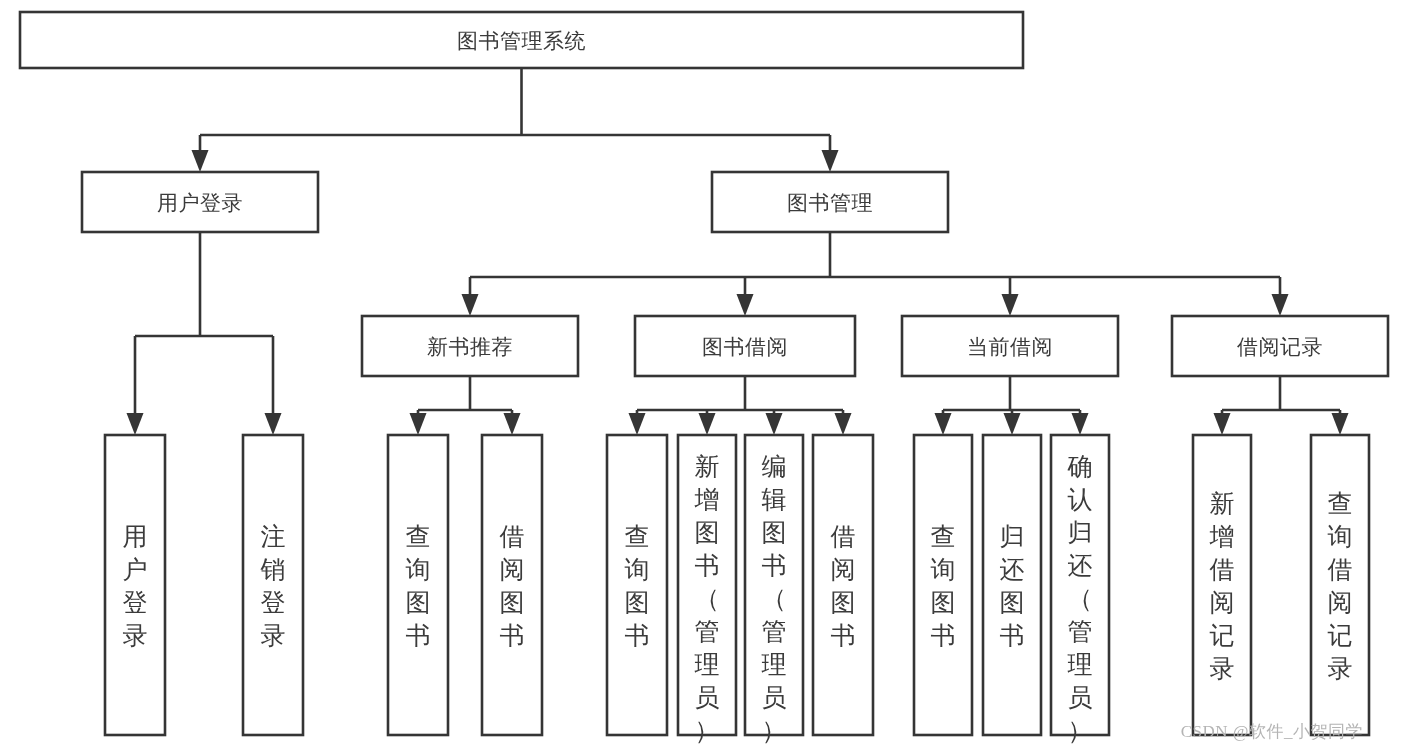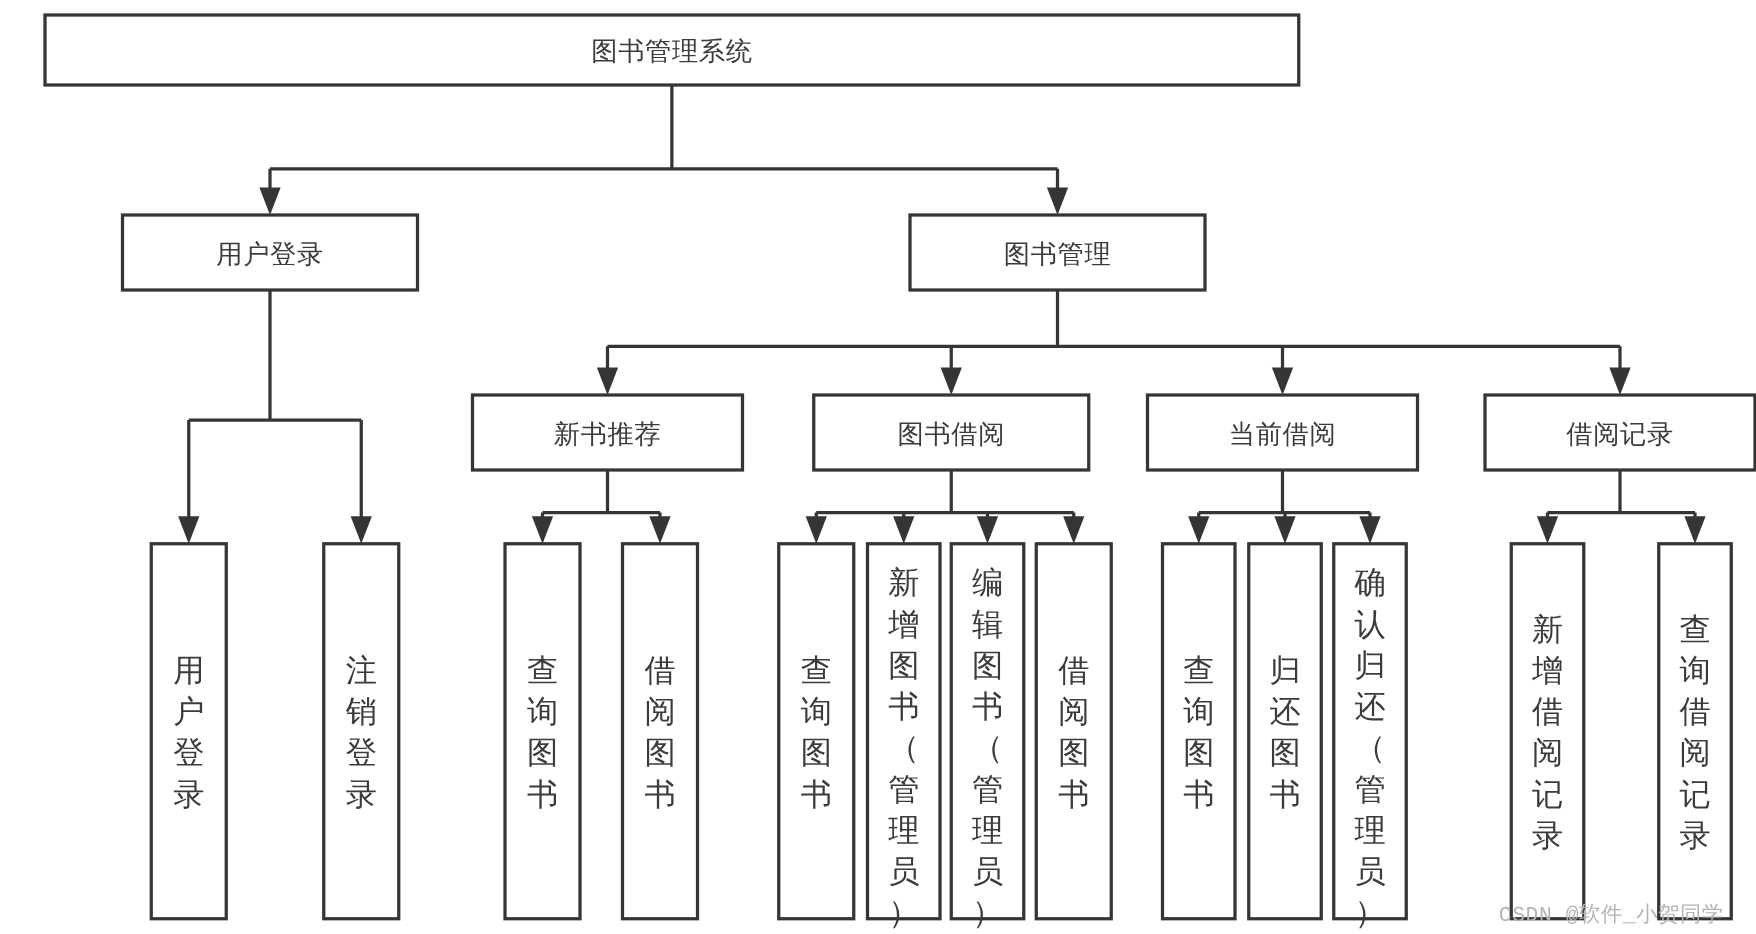--- a/index.html
+++ b/index.html
@@ -9,21 +9,21 @@
   }
   body {
     width: 1405px;
     height: 747px;
     font-family: "DejaVu Sans", "Liberation Sans", sans-serif;
     overflow: hidden;
     position: relative;
   }
   #diagram-root {
     position: absolute;
-    left: 16px;
+    left: 0;
     top: 0;
     width: 1371px;
     height: 747px;
   }
   svg#flowchart {
     display: block;
     width: 1405px;
     height: 747px;
   }
   .node-box {
@@ -52,21 +52,21 @@
     stroke-linecap: butt;
   }
   .arrowhead {
     fill: #353535;
     stroke: none;
   }
   .watermark-text {
     position: absolute;
     right: 8px;
     bottom: 4px;
-    font-family: Liberation Mono, monospace;
+    font-family: Liberation Serif, serif;
     font-size: 17px;
     color: #b4b4b4;
     white-space: nowrap;
     letter-spacing: 0.5px;
   }
 </style>
 </head>
 <body>
 
 <div id="diagram-root">

